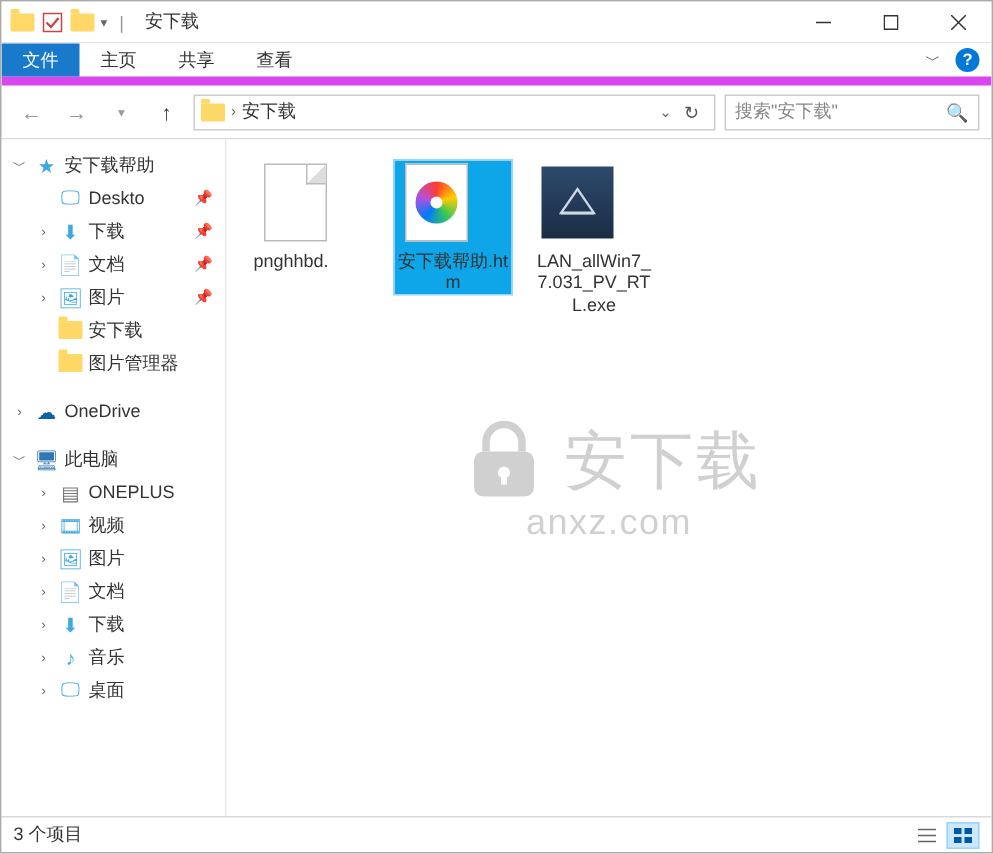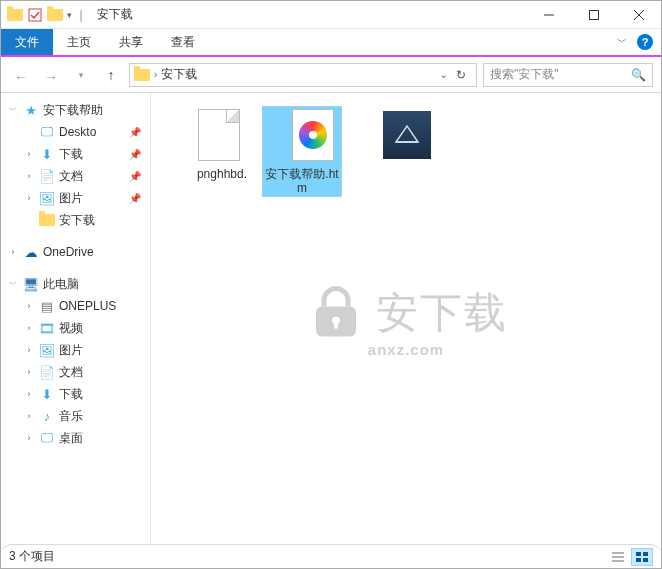--- a/index.html
+++ b/index.html
@@ -6,21 +6,21 @@
 body { width: 662px; height: 569px; background: #fff; border: 1px solid #aaa; overflow: hidden; font-size: 12px; }
 
 .titlebar { height: 28px; display: flex; align-items: center; background: #fff; border-bottom: 1px solid #e5e5e5; }
 .titlebar-left { display: flex; align-items: center; gap: 4px; padding-left: 6px; }
 .tb-icon { width: 16px; height: 16px; display: flex; align-items: center; justify-content: center; }
 .qat-sep { color: #999; margin: 0 4px; }
 .title-text { margin-left: 6px; color: #333; }
 .titlebar-right { margin-left: auto; display: flex; }
 .win-btn { width: 45px; height: 28px; display: flex; align-items: center; justify-content: center; font-size: 10px; color: #333; }
 
-.ribbon { height: 28px; display: flex; align-items: stretch; border-bottom: 2px solid #d946ef; background: #fff; }
+.ribbon { height: 28px; display: flex; align-items: stretch; border-bottom: 6px solid #d946ef; background: #fff; }
 .ribbon-tab { padding: 0 14px; display: flex; align-items: center; color: #333; font-size: 12px; }
 .ribbon-tab.file { background: #1979ca; color: #fff; }
 .ribbon-right { margin-left: auto; display: flex; align-items: center; padding-right: 8px; gap: 10px; }
 .help-icon { width: 16px; height: 16px; border-radius: 50%; background: #0078d7; color: #fff; display: flex; align-items: center; justify-content: center; font-size: 11px; font-weight: bold; }
 
 .addressbar { height: 36px; display: flex; align-items: center; gap: 6px; padding: 0 8px; border-bottom: 1px solid #d9d9d9; }
 .nav-btn { width: 24px; height: 24px; display: flex; align-items: center; justify-content: center; color: #999; font-size: 14px; }
 .nav-btn.active { color: #333; }
 .breadcrumb { flex: 1; height: 24px; border: 1px solid #ccc; display: flex; align-items: center; padding: 0 4px; gap: 4px; background: #fff; }
 .bc-text { color: #333; }
@@ -35,39 +35,39 @@
 .nav-item { display: flex; align-items: center; height: 22px; padding-left: 6px; gap: 4px; color: #333; white-space: nowrap; }
 .nav-item .exp { width: 12px; color: #666; font-size: 9px; text-align: center; }
 .nav-item .exp.empty { visibility: hidden; }
 .nav-item .nicon { width: 16px; height: 16px; display: flex; align-items: center; justify-content: center; font-size: 13px; }
 .nav-item .pin { margin-left: auto; margin-right: 8px; color: #888; font-size: 10px; }
 .nav-item.indent1 { padding-left: 22px; }
 .nav-spacer { height: 10px; }
 
 .content { flex: 1; position: relative; background: #fff; overflow: hidden; }
 .items-grid { display: flex; gap: 16px; padding: 14px 18px; align-items: flex-start; }
-.file-item { width: 78px; display: flex; flex-direction: column; align-items: flex-end; text-align: center; }
-.file-item.sel { outline: 1px solid #99d1ff; background: #7dd3fc; }
+.file-item { width: 78px; display: flex; flex-direction: column; align-items: flex-start; text-align: center; }
+.file-item.sel { outline: 1px solid #99d1ff; background: #0ea5e9; }
 .file-thumb { width: 56px; height: 56px; display: flex; align-items: center; justify-content: center; margin-bottom: 4px; }
 .file-label { font-size: 12px; color: #333; word-break: break-all; line-height: 1.2; }
 
 .page-blank { width: 42px; height: 52px; border: 1px solid #bbb; background: #fff; position: relative; }
 .page-blank::after { content: ""; position: absolute; top: 0; right: 0; width: 12px; height: 12px; background: linear-gradient(135deg, #fff 50%, #ddd 50%); border-left: 1px solid #bbb; border-bottom: 1px solid #bbb; }
 .htm-thumb { width: 42px; height: 52px; border: 1px solid #bbb; background: #fff; display: flex; align-items: center; justify-content: center; }
 .color-wheel { width: 28px; height: 28px; border-radius: 50%; background: conic-gradient(#ff3b30,#ffcc00,#34c759,#007aff,#af52de,#ff3b30); position: relative; }
 .color-wheel::after { content:""; position:absolute; top:50%; left:50%; width:8px; height:8px; background:#fff; border-radius:50%; transform:translate(-50%,-50%); }
 .exe-thumb { width: 48px; height: 48px; background: linear-gradient(#2d4a6b,#1a2d45); display:flex; align-items:center; justify-content:center; color:#cdd9e6; }
 
 .watermark { position: absolute; top: 50%; left: 50%; transform: translate(-50%,-50%); display: flex; flex-direction: column; align-items: center; color: #d0d0d0; pointer-events: none; }
 .wm-row { display: flex; align-items: center; gap: 8px; }
 .wm-lock { width: 64px; height: 64px; }
 .wm-text-cn { font-size: 42px; font-weight: 500; letter-spacing: 2px; }
-.wm-text-en { font-size: 15px; letter-spacing: 1px; margin-top: -4px; font-weight: bold; }
-
-.statusbar { height: 24px; border-top: 1px solid #d9d9d9; display: flex; align-items: center; padding: 0 8px; font-size: 12px; color: #333; background: #fff; border-radius: 11px; }
+.wm-text-en { font-size: 24px; letter-spacing: 1px; margin-top: -4px; }
+
+.statusbar { height: 24px; border-top: 1px solid #d9d9d9; display: flex; align-items: center; padding: 0 8px; font-size: 12px; color: #333; background: #fff; }
 .statusbar .right { margin-left: auto; display: flex; gap: 2px; }
 .view-btn { width: 22px; height: 18px; border: 1px solid transparent; display: flex; align-items: center; justify-content: center; color: #666; }
 .view-btn.active { border-color: #99d1ff; background: #cce8ff; color: #0057a3; }
 
 .folder-icon { width: 16px; height: 12px; background: #ffd868; border-radius: 1px; position: relative; }
 .folder-icon::before { content:""; position:absolute; top:-3px; left:0; width:6px; height:3px; background:#ffd868; border-radius:1px 1px 0 0; }
 svg { display: block; }
 </style>
 </head>
 <body>
@@ -175,20 +175,27 @@
         <span>图片</span>
         <span class="pin">📌</span>
       </div>
     <div class="nav-item indent1">
         <span class="exp empty">·</span>
         <span class="nicon">
           <span class="folder-icon"></span>
         </span>
         <span>安下载</span>
       </div>
+    <div class="nav-item indent1">
+        <span class="exp empty">·</span>
+        <span class="nicon">
+          <span class="folder-icon"></span>
+        </span>
+        <span>图片管理器</span>
+      </div>
 
     <div class="nav-spacer"></div>
     <div class="nav-item">
         <span class="exp">›</span>
         <span class="nicon" style="color:#0a64a4;">☁</span>
         <span>OneDrive</span>
       </div>
 
     <div class="nav-spacer"></div>
     <div class="nav-item">
@@ -251,20 +258,21 @@
       </div>
       <div class="file-item">
         <div class="file-thumb">
             <div class="exe-thumb">
               <svg width="30" height="30" viewBox="0 0 30 30">
                 <path d="M4 22 L15 6 L26 22 Z" fill="none" stroke="#cdd9e6" stroke-width="1.5"></path>
                 <path d="M4 22 L26 22" stroke="#cdd9e6" stroke-width="2"></path>
               </svg>
             </div>
           </div>
+        <div class="file-label">LAN_allWin7_7.031_PV_RTL.exe</div>
       </div>
     </div>
 
     <div class="watermark">
       <div class="wm-row">
         <svg class="wm-lock" viewBox="0 0 64 64">
             <path d="M20 26 v-6 a12 12 0 0 1 24 0 v6" fill="none" stroke="#d0d0d0" stroke-width="5"></path>
             <rect x="12" y="26" width="40" height="30" rx="6" fill="#d0d0d0"></rect>
             <circle cx="32" cy="40" r="4" fill="#fff"></circle>
             <rect x="30" y="40" width="4" height="8" fill="#fff"></rect>

